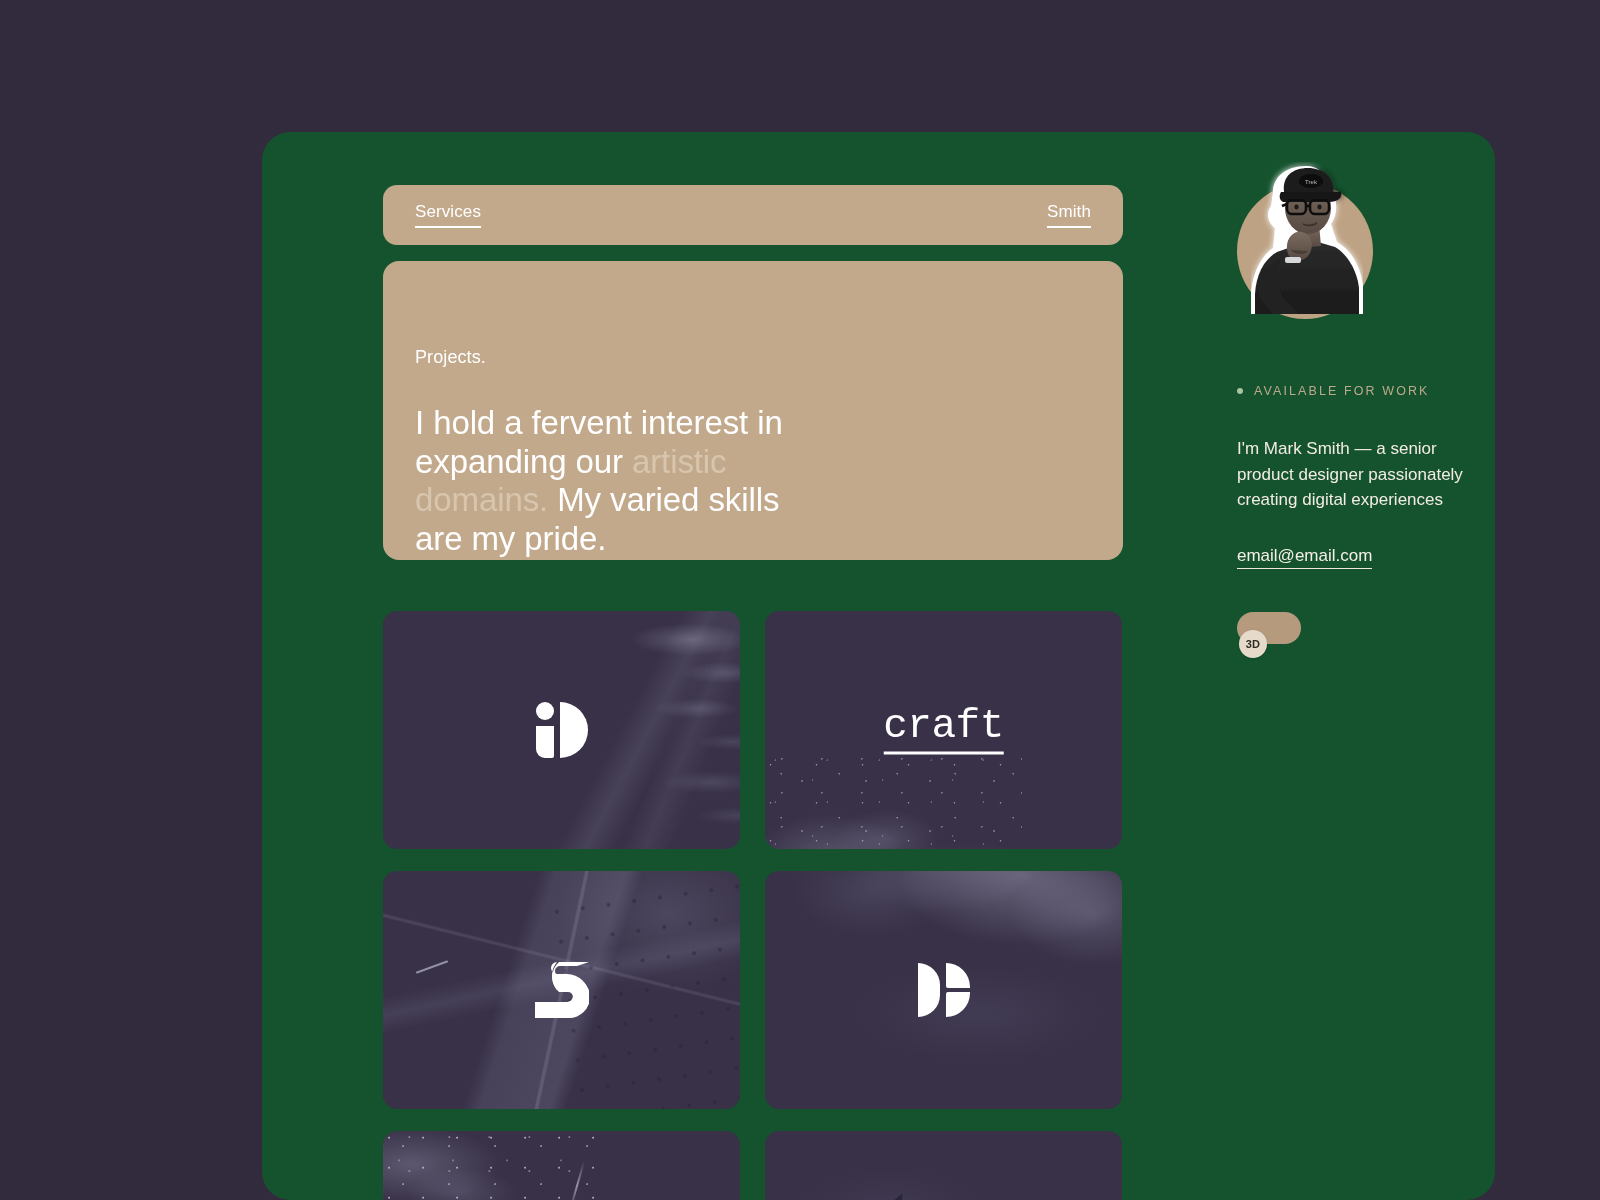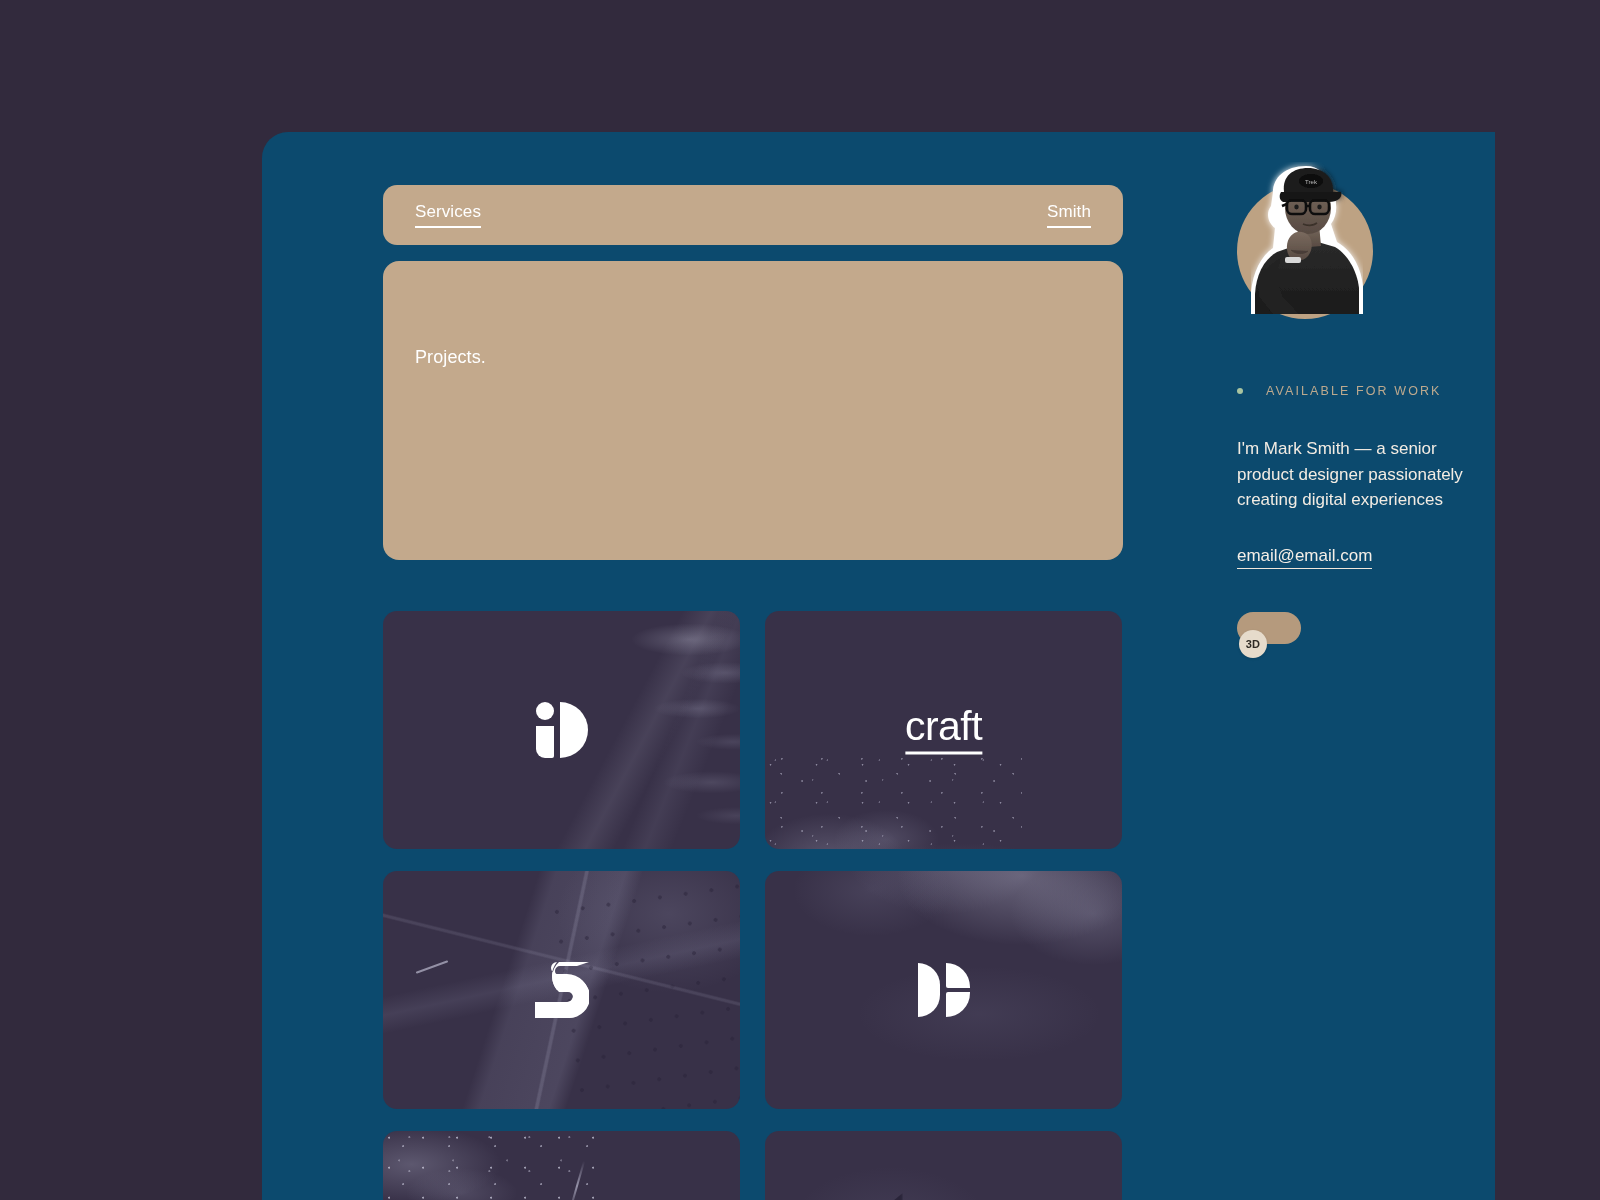--- a/index.html
+++ b/index.html
@@ -11,23 +11,24 @@
     -webkit-font-smoothing: antialiased;
   }
 
   #root { position: relative; width: 1600px; height: 1200px; background: #322a3d; }
 
   
   .panel {
     position: absolute;
     left: 262px; top: 132px;
     width: 1233px; height: 1068px;
-    background: #0c4a6e;
+    background: #14532d;
     border-top-left-radius: 26px;
     overflow: hidden;
+    border-radius: 28px;
   }
 
   
   .content-col {
     position: absolute;
     left: 121px; top: 53px;
     width: 740px;
   }
 
   
@@ -89,20 +90,21 @@
     grid-template-columns: 357px 357px;
     gap: 22px 25px;
   }
   .proj-card {
     position: relative;
     height: 238px;
     border-radius: 14px;
     background: #383148;
     overflow: hidden;
     cursor: pointer;
+    font-family: Liberation Mono, monospace;
   }
   .proj-card .tex {
     position: absolute; inset: 0;
     pointer-events: none;
   }
   .proj-card .logo {
     position: absolute;
     left: 50%; top: 50%;
     transform: translate(-50%, -50%);
     z-index: 3;
@@ -307,21 +309,21 @@
     position: absolute;
     left: 14px; top: 0;
     width: 112px; height: 152px;
     z-index: 2;
   }
 
   .status-row {
     margin-top: 86px;
     display: flex;
     align-items: center;
-    gap: 23px;
+    gap: 11px;
   }
   .status-dot {
     width: 6px; height: 6px; border-radius: 50%;
     background: #a9c4a0;
     flex: 0 0 auto;
   }
   .status-text {
     font-size: 12.5px;
     letter-spacing: 2.1px;
     color: #bda98e;
@@ -381,20 +383,21 @@
 
     <div class="content-col">
 
       <div class="navbar">
         <a class="nav-link">Services</a>
         <a class="nav-link">Smith</a>
       </div>
 
       <div class="hero-card">
         <div class="hero-kicker">Projects.</div>
+        <h1 class="hero-title"><span>I hold a fervent interest in expanding our </span><span class="muted">artistic domains.</span><span> My varied skills are my pride.</span></h1>
       </div>
 
       <div class="grid">
 
         <div class="proj-card">
           <div class="tex tex-feather"></div>
           <div class="logo">
             <div class="logo-ia">
               <div class="dot"></div>
                 <div class="stem"></div>

